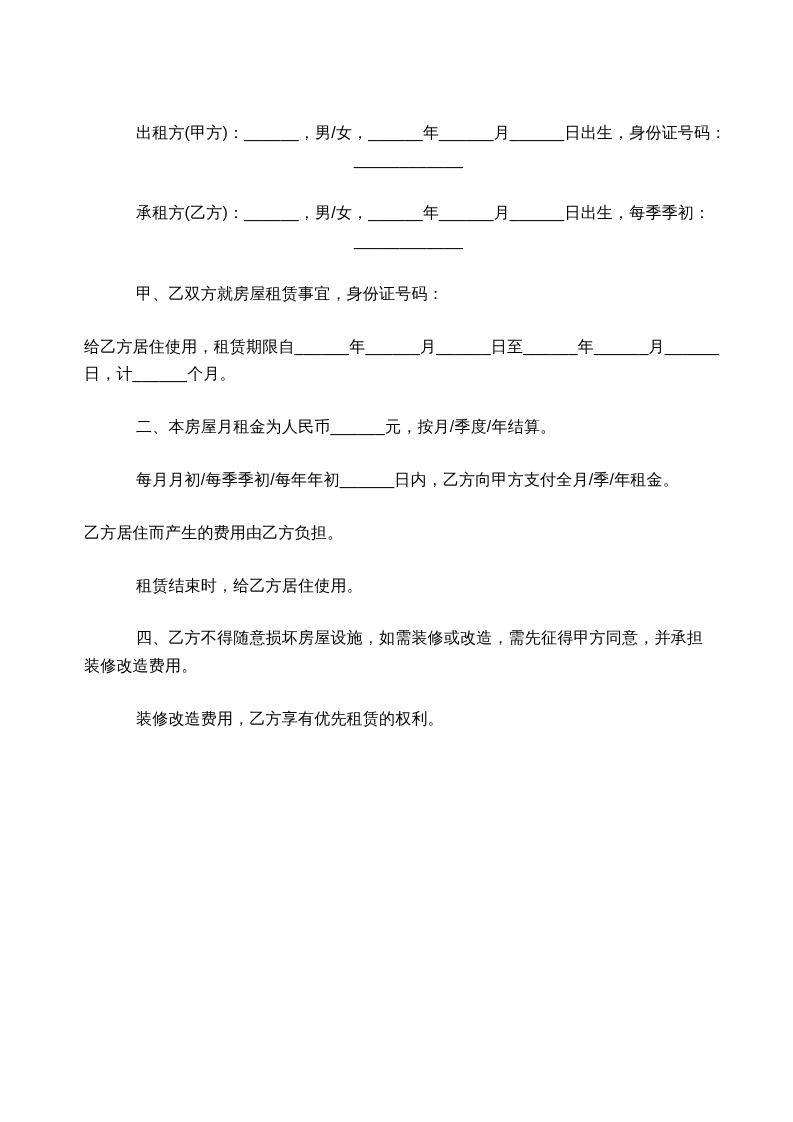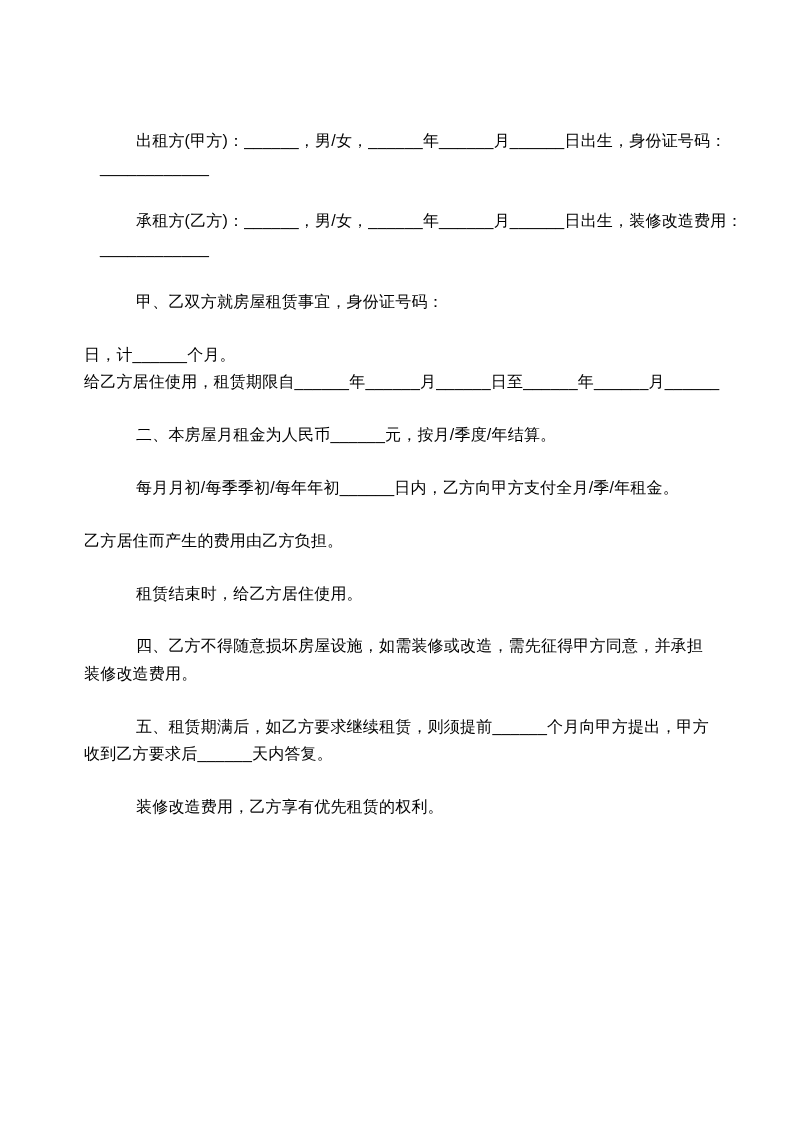--- a/index.html
+++ b/index.html
@@ -12,65 +12,66 @@
     width: 793px;
     height: 1122px;
     background: #ffffff;
     overflow: hidden;
     font-family: "Liberation Sans", "DejaVu Sans", sans-serif;
     color: #000000;
   }
   .content {
     position: absolute;
     left: 84px;
-    top: 127px;
+    top: 119px;
     width: 633px;
     font-size: 16px;
     line-height: 27.4px;
     font-weight: 400;
     letter-spacing: 0.2px;
   }
   .para {
     margin: 0 0 25.5px 0;
     padding: 0;
   }
   .line {
     display: block;
     white-space: nowrap;
   }
   .line.first {
     padding-left: 52px;
   }
   .line.uline {
     padding-left: 16px;
+    text-align: center;
   }
 </style>
 </head>
 <body>
 
 <div class="page">
   <div class="content">
 
     <p class="para">
       <span class="line first">出租方(甲方)：______，男/女，______年______月______日出生，身份证号码：</span>
       <span class="line uline">____________</span>
     </p>
 
     <p class="para">
-      <span class="line first">承租方(乙方)：______，男/女，______年______月______日出生，装修改造费用：</span>
+      <span class="line first">承租方(乙方)：______，男/女，______年______月______日出生，每季季初：</span>
       <span class="line uline">____________</span>
     </p>
 
     <p class="para">
       <span class="line first">甲、乙双方就房屋租赁事宜，身份证号码：</span>
     </p>
 
     <p class="para">
+      <span class="line">给乙方居住使用，租赁期限自______年______月______日至______年______月______</span>
       <span class="line">日，计______个月。</span>
-      <span class="line">给乙方居住使用，租赁期限自______年______月______日至______年______月______</span>
     </p>
 
     <p class="para">
       <span class="line first">二、本房屋月租金为人民币______元，按月/季度/年结算。</span>
     </p>
 
     <p class="para">
       <span class="line first">每月月初/每季季初/每年年初______日内，乙方向甲方支付全月/季/年租金。</span>
     </p>
 
@@ -81,24 +82,20 @@
     <p class="para">
       <span class="line first">租赁结束时，给乙方居住使用。</span>
     </p>
 
     <p class="para">
       <span class="line first">四、乙方不得随意损坏房屋设施，如需装修或改造，需先征得甲方同意，并承担</span>
       <span class="line">装修改造费用。</span>
     </p>
 
 
-    <p class="para">
-      <span class="line first">五、租赁期满后，如乙方要求继续租赁，则须提前______个月向甲方提出，甲方</span>
-      <span class="line">收到乙方要求后______天内答复。</span>
-    </p>
 
 
     <p class="para">
       <span class="line first">装修改造费用，乙方享有优先租赁的权利。</span>
     </p>
 
   </div>
 </div>
 
 </body></html>

